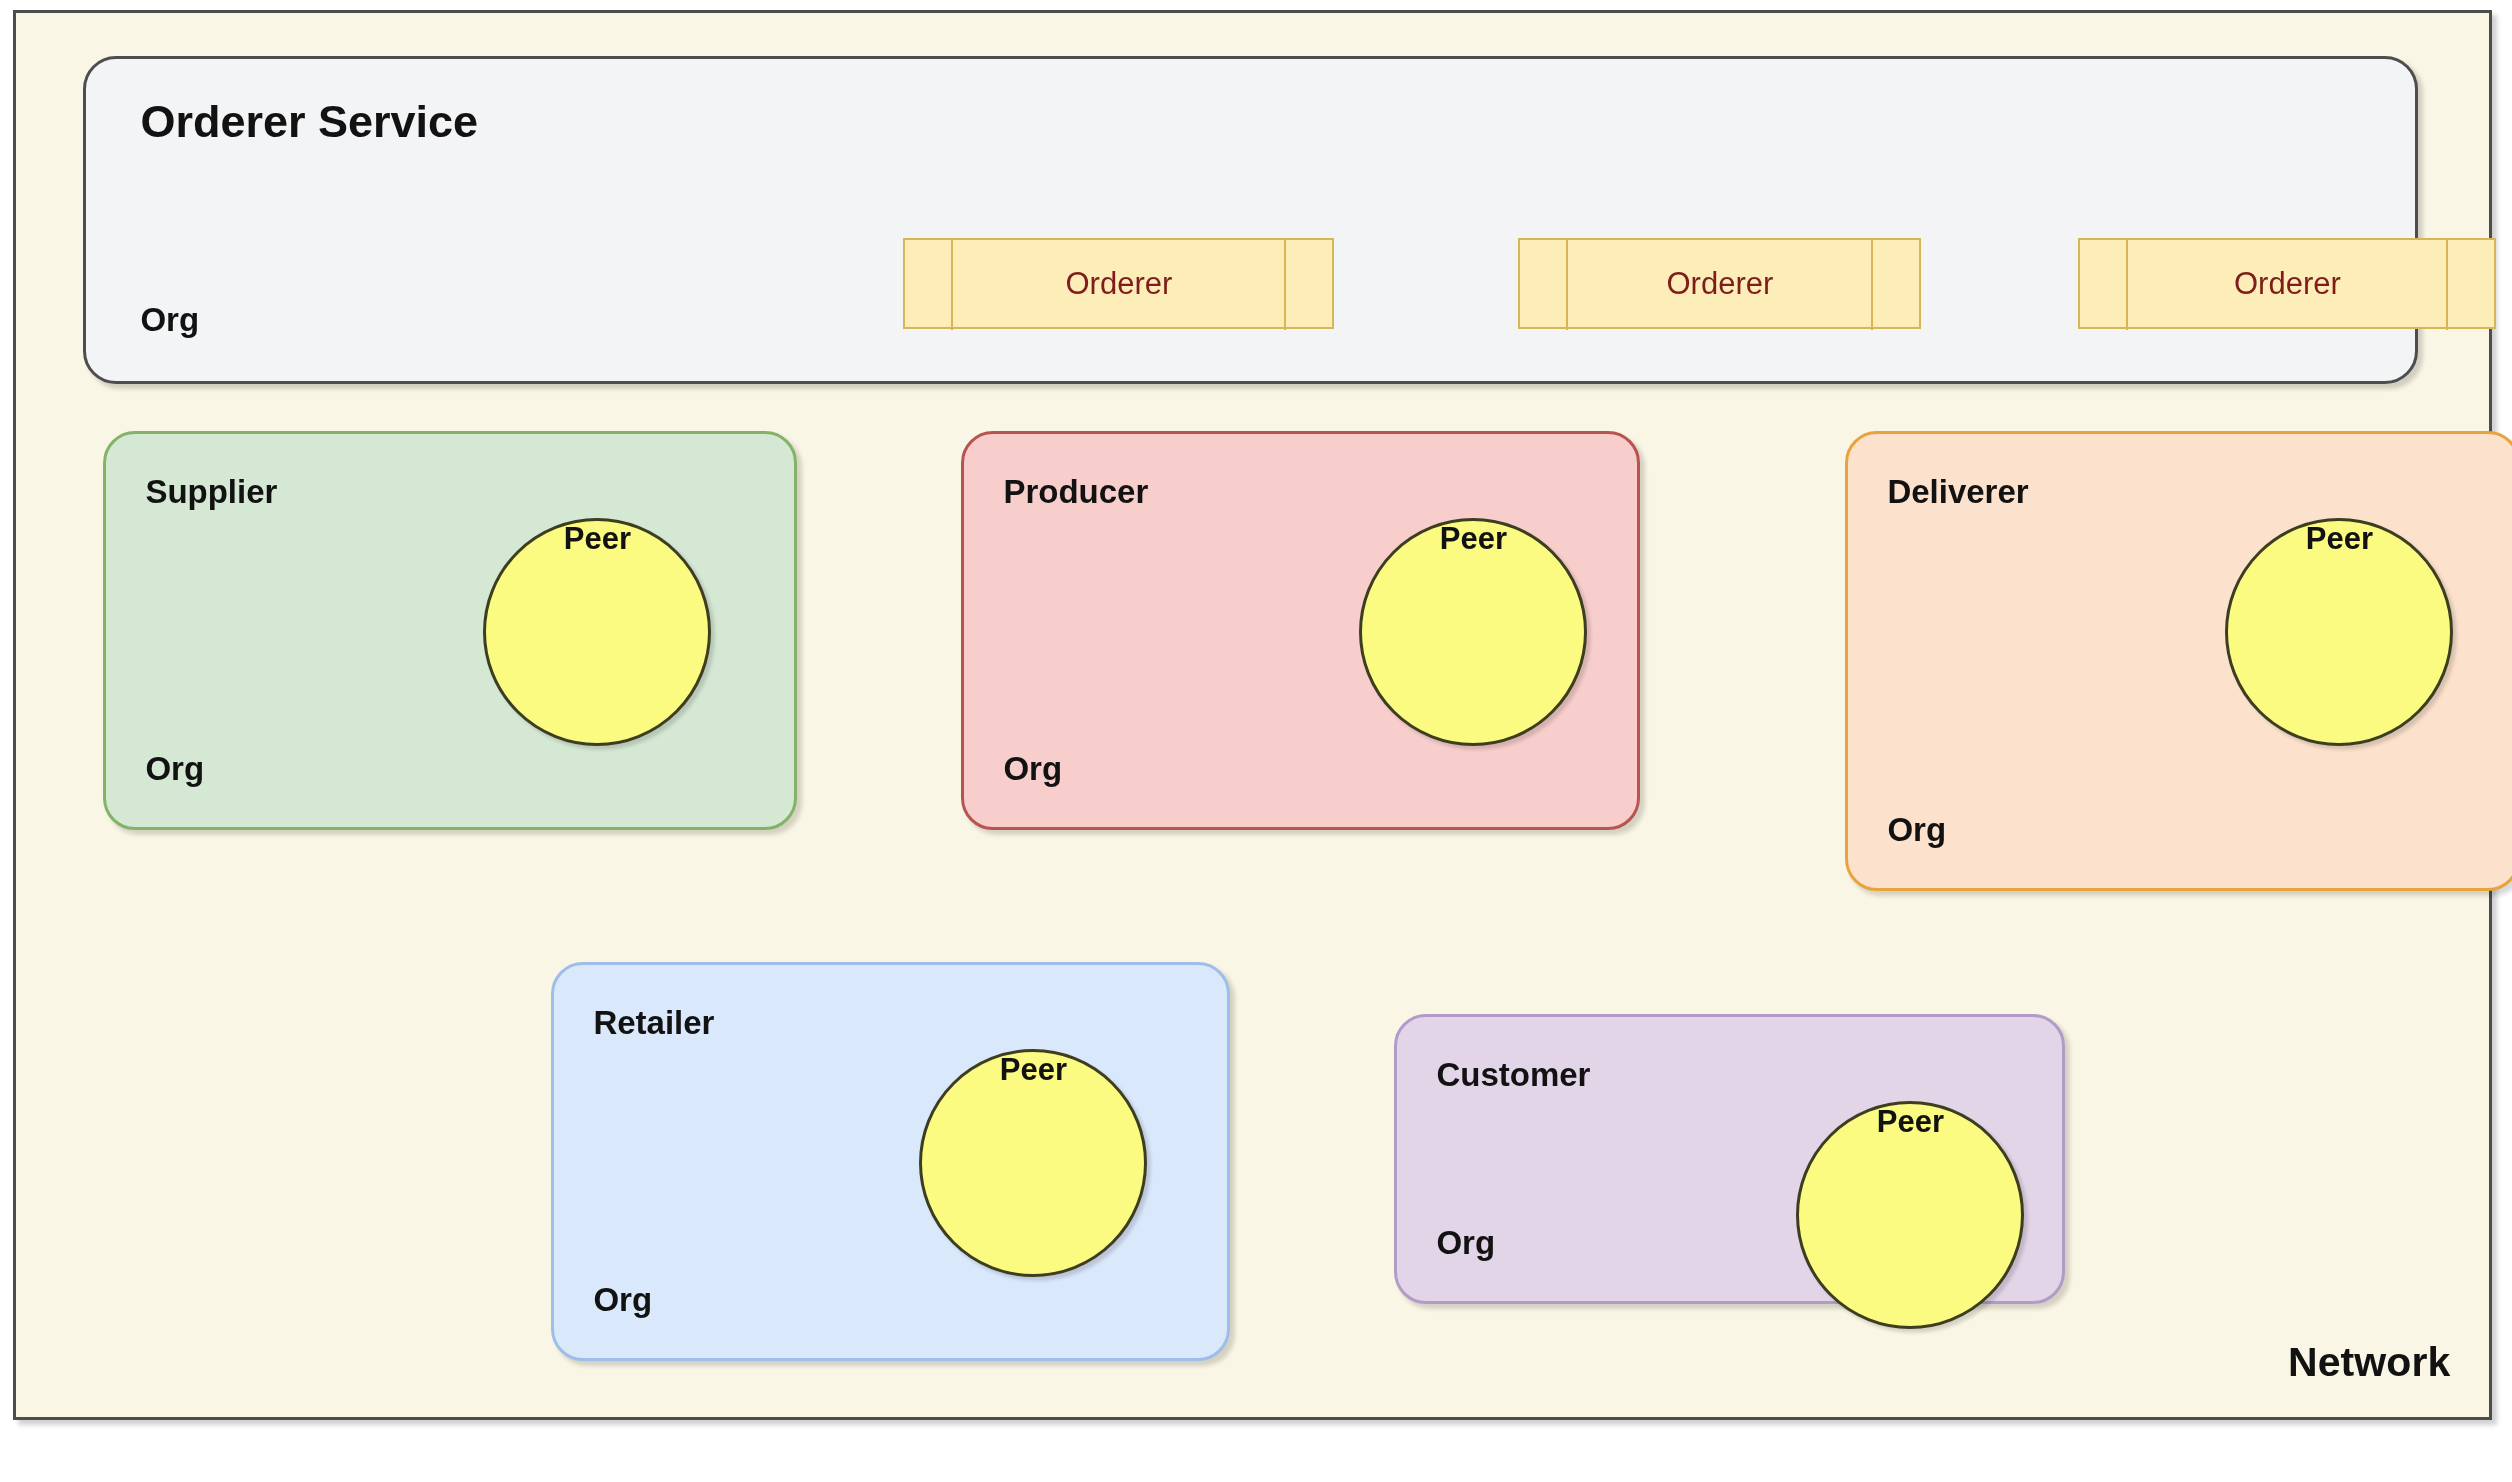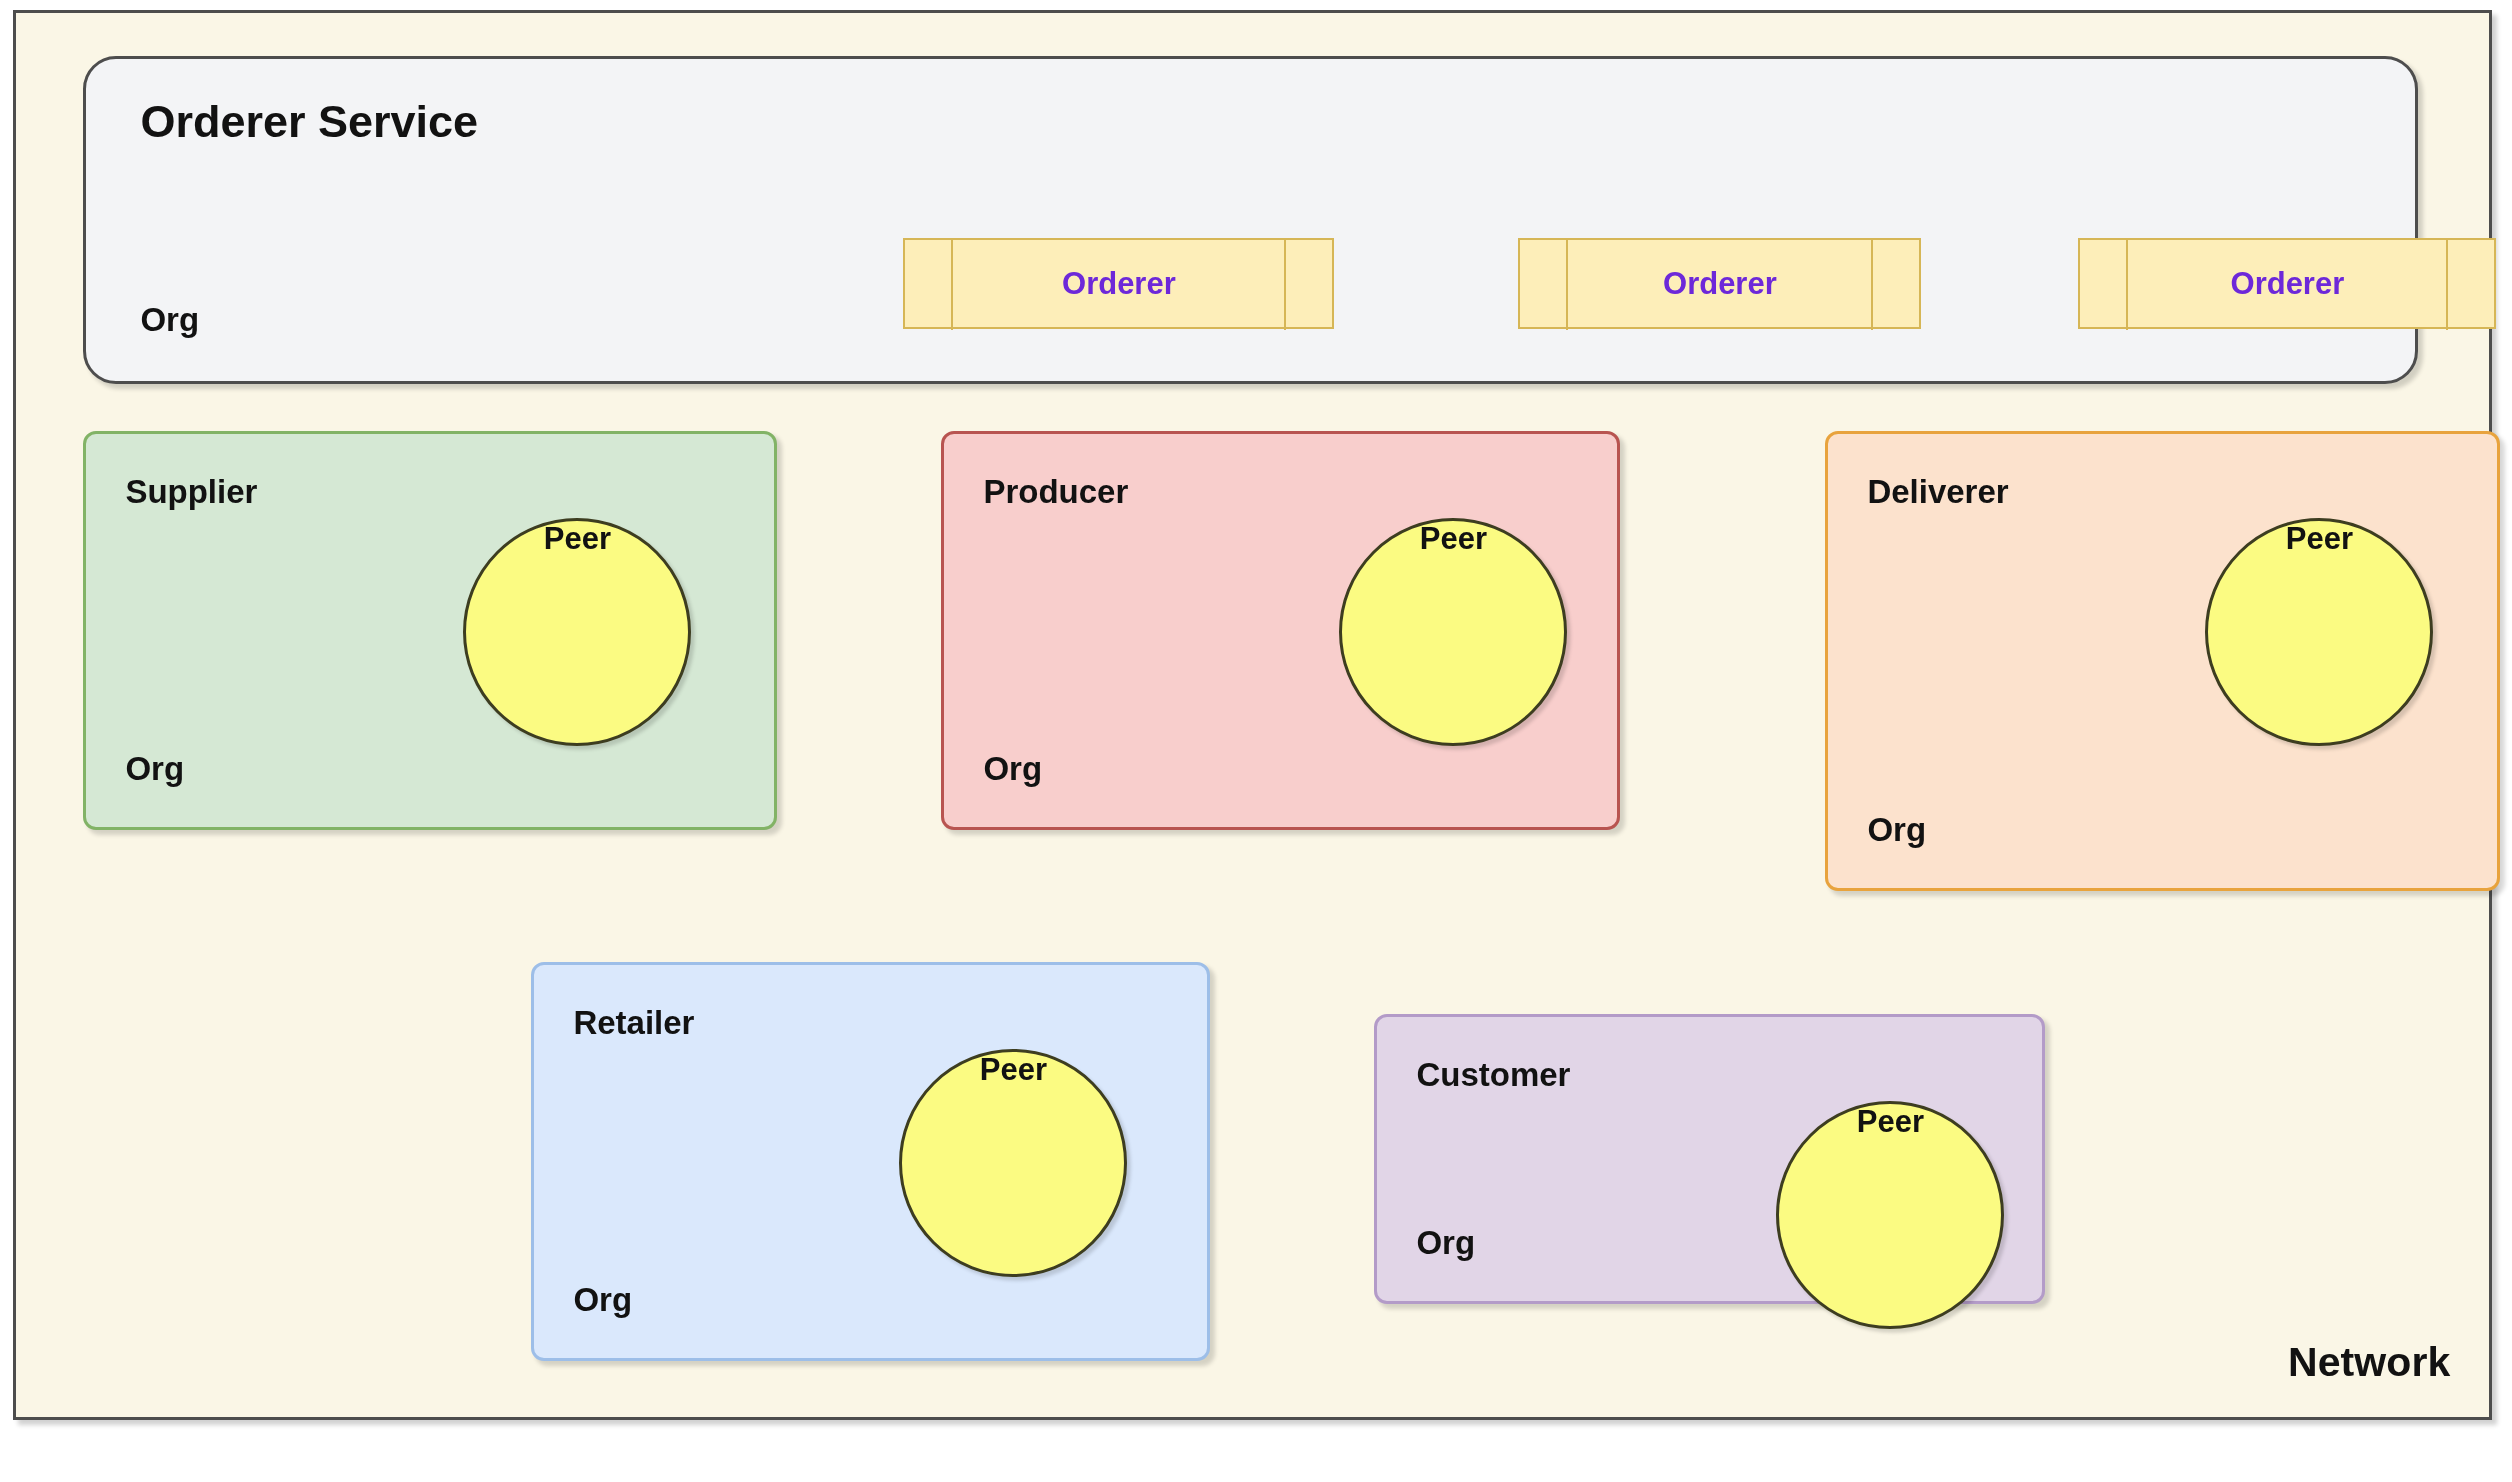--- a/index.html
+++ b/index.html
@@ -80,22 +80,22 @@
     height: 91px;
     background: #fdeeb9;
     border: 2.2px solid #d6b656;
     box-sizing: border-box;
     display: flex;
     align-items: center;
     justify-content: center;
   }
   .orderer-node .node-label {
     font-size: 31px;
-    font-weight: bold;
-    color: #6d28d9;
+    font-weight: normal;
+    color: #7f1d1d;
     white-space: nowrap;
     position: relative;
     z-index: 2;
   }
   .orderer-node .bar-left,
   .orderer-node .bar-right {
     position: absolute;
     top: -2.2px;
     bottom: -2.2px;
     width: 0;
@@ -106,23 +106,24 @@
 
   #orderer-node-0 { left: 817px; width: 431px; }
   #orderer-node-1 { left: 1432px; width: 403px; }
   #orderer-node-2 { left: 1992px; width: 418px; }
 
   
   .org-box {
     position: absolute;
     border-width: 3.7px;
     border-style: solid;
-    border-radius: 13px;
+    border-radius: 32px;
     box-sizing: border-box;
     box-shadow: 4.5px 4.5px 4.5px rgba(0,0,0,0.15);
+    margin-left: 20px;
   }
   .org-box .org-title {
     position: absolute;
     left: 39px;
     top: 39px;
     font-size: 33px;
     font-weight: bold;
     color: #121212;
     white-space: nowrap;
   }

